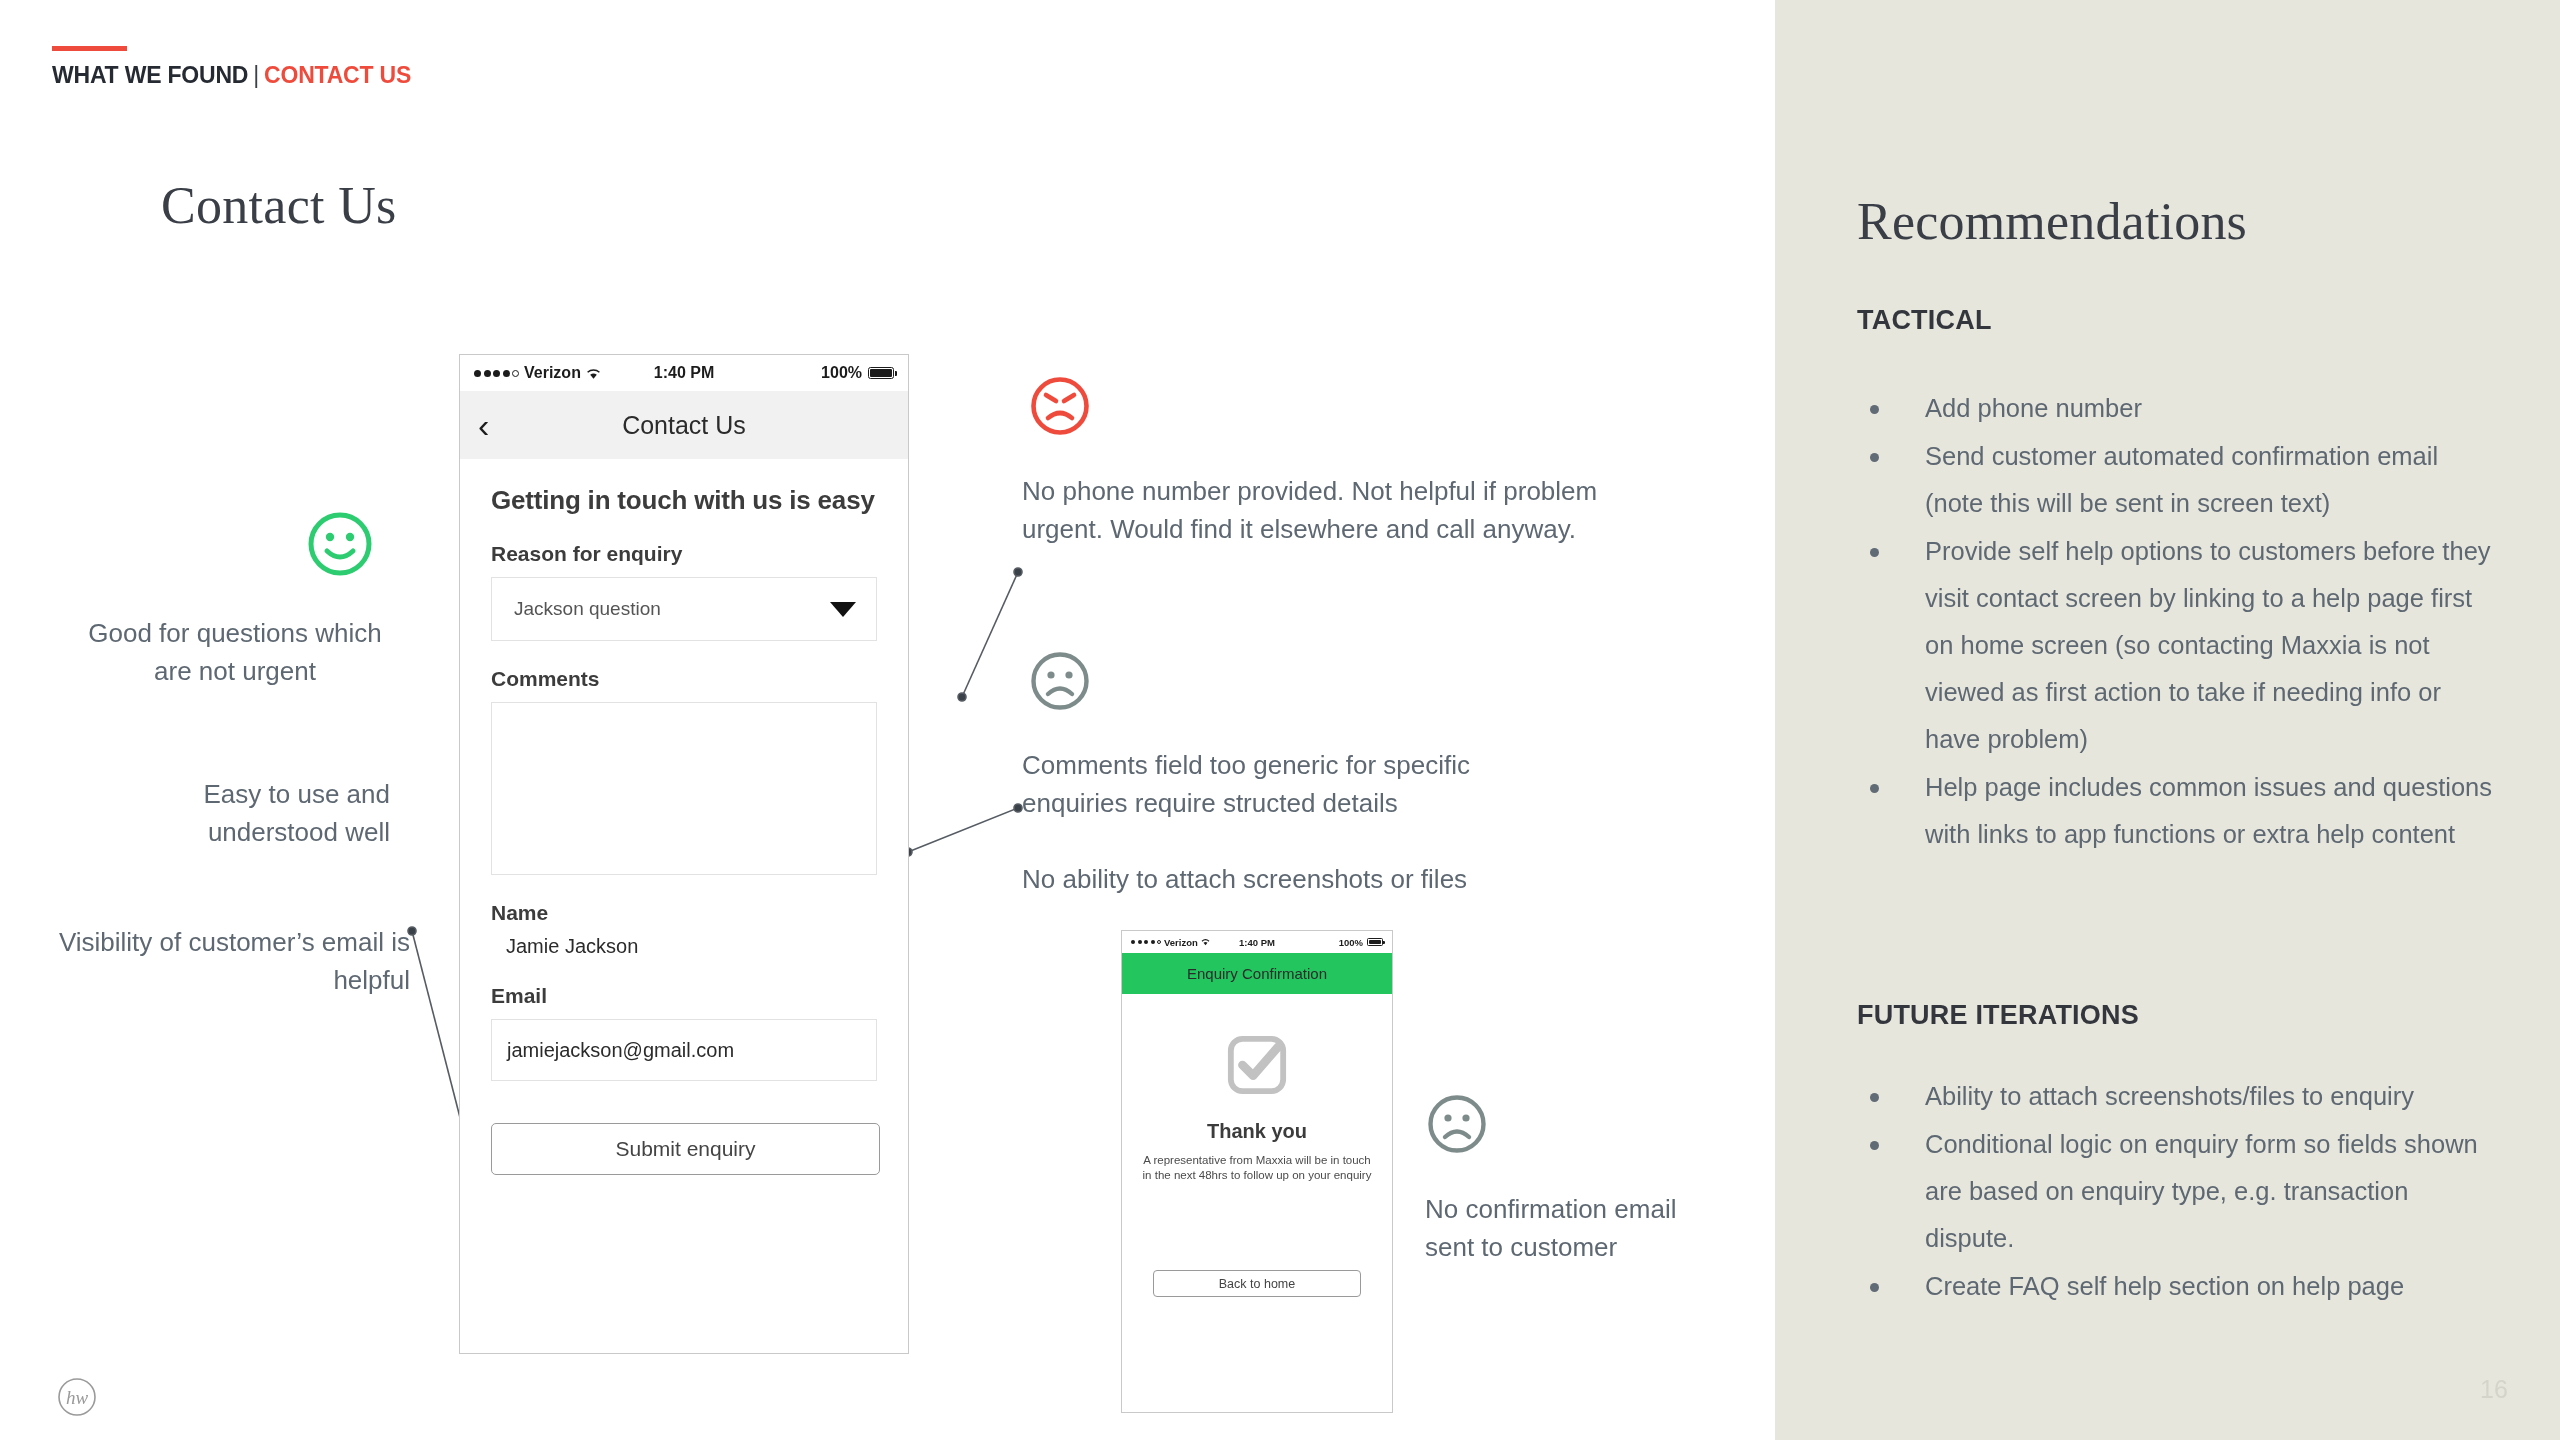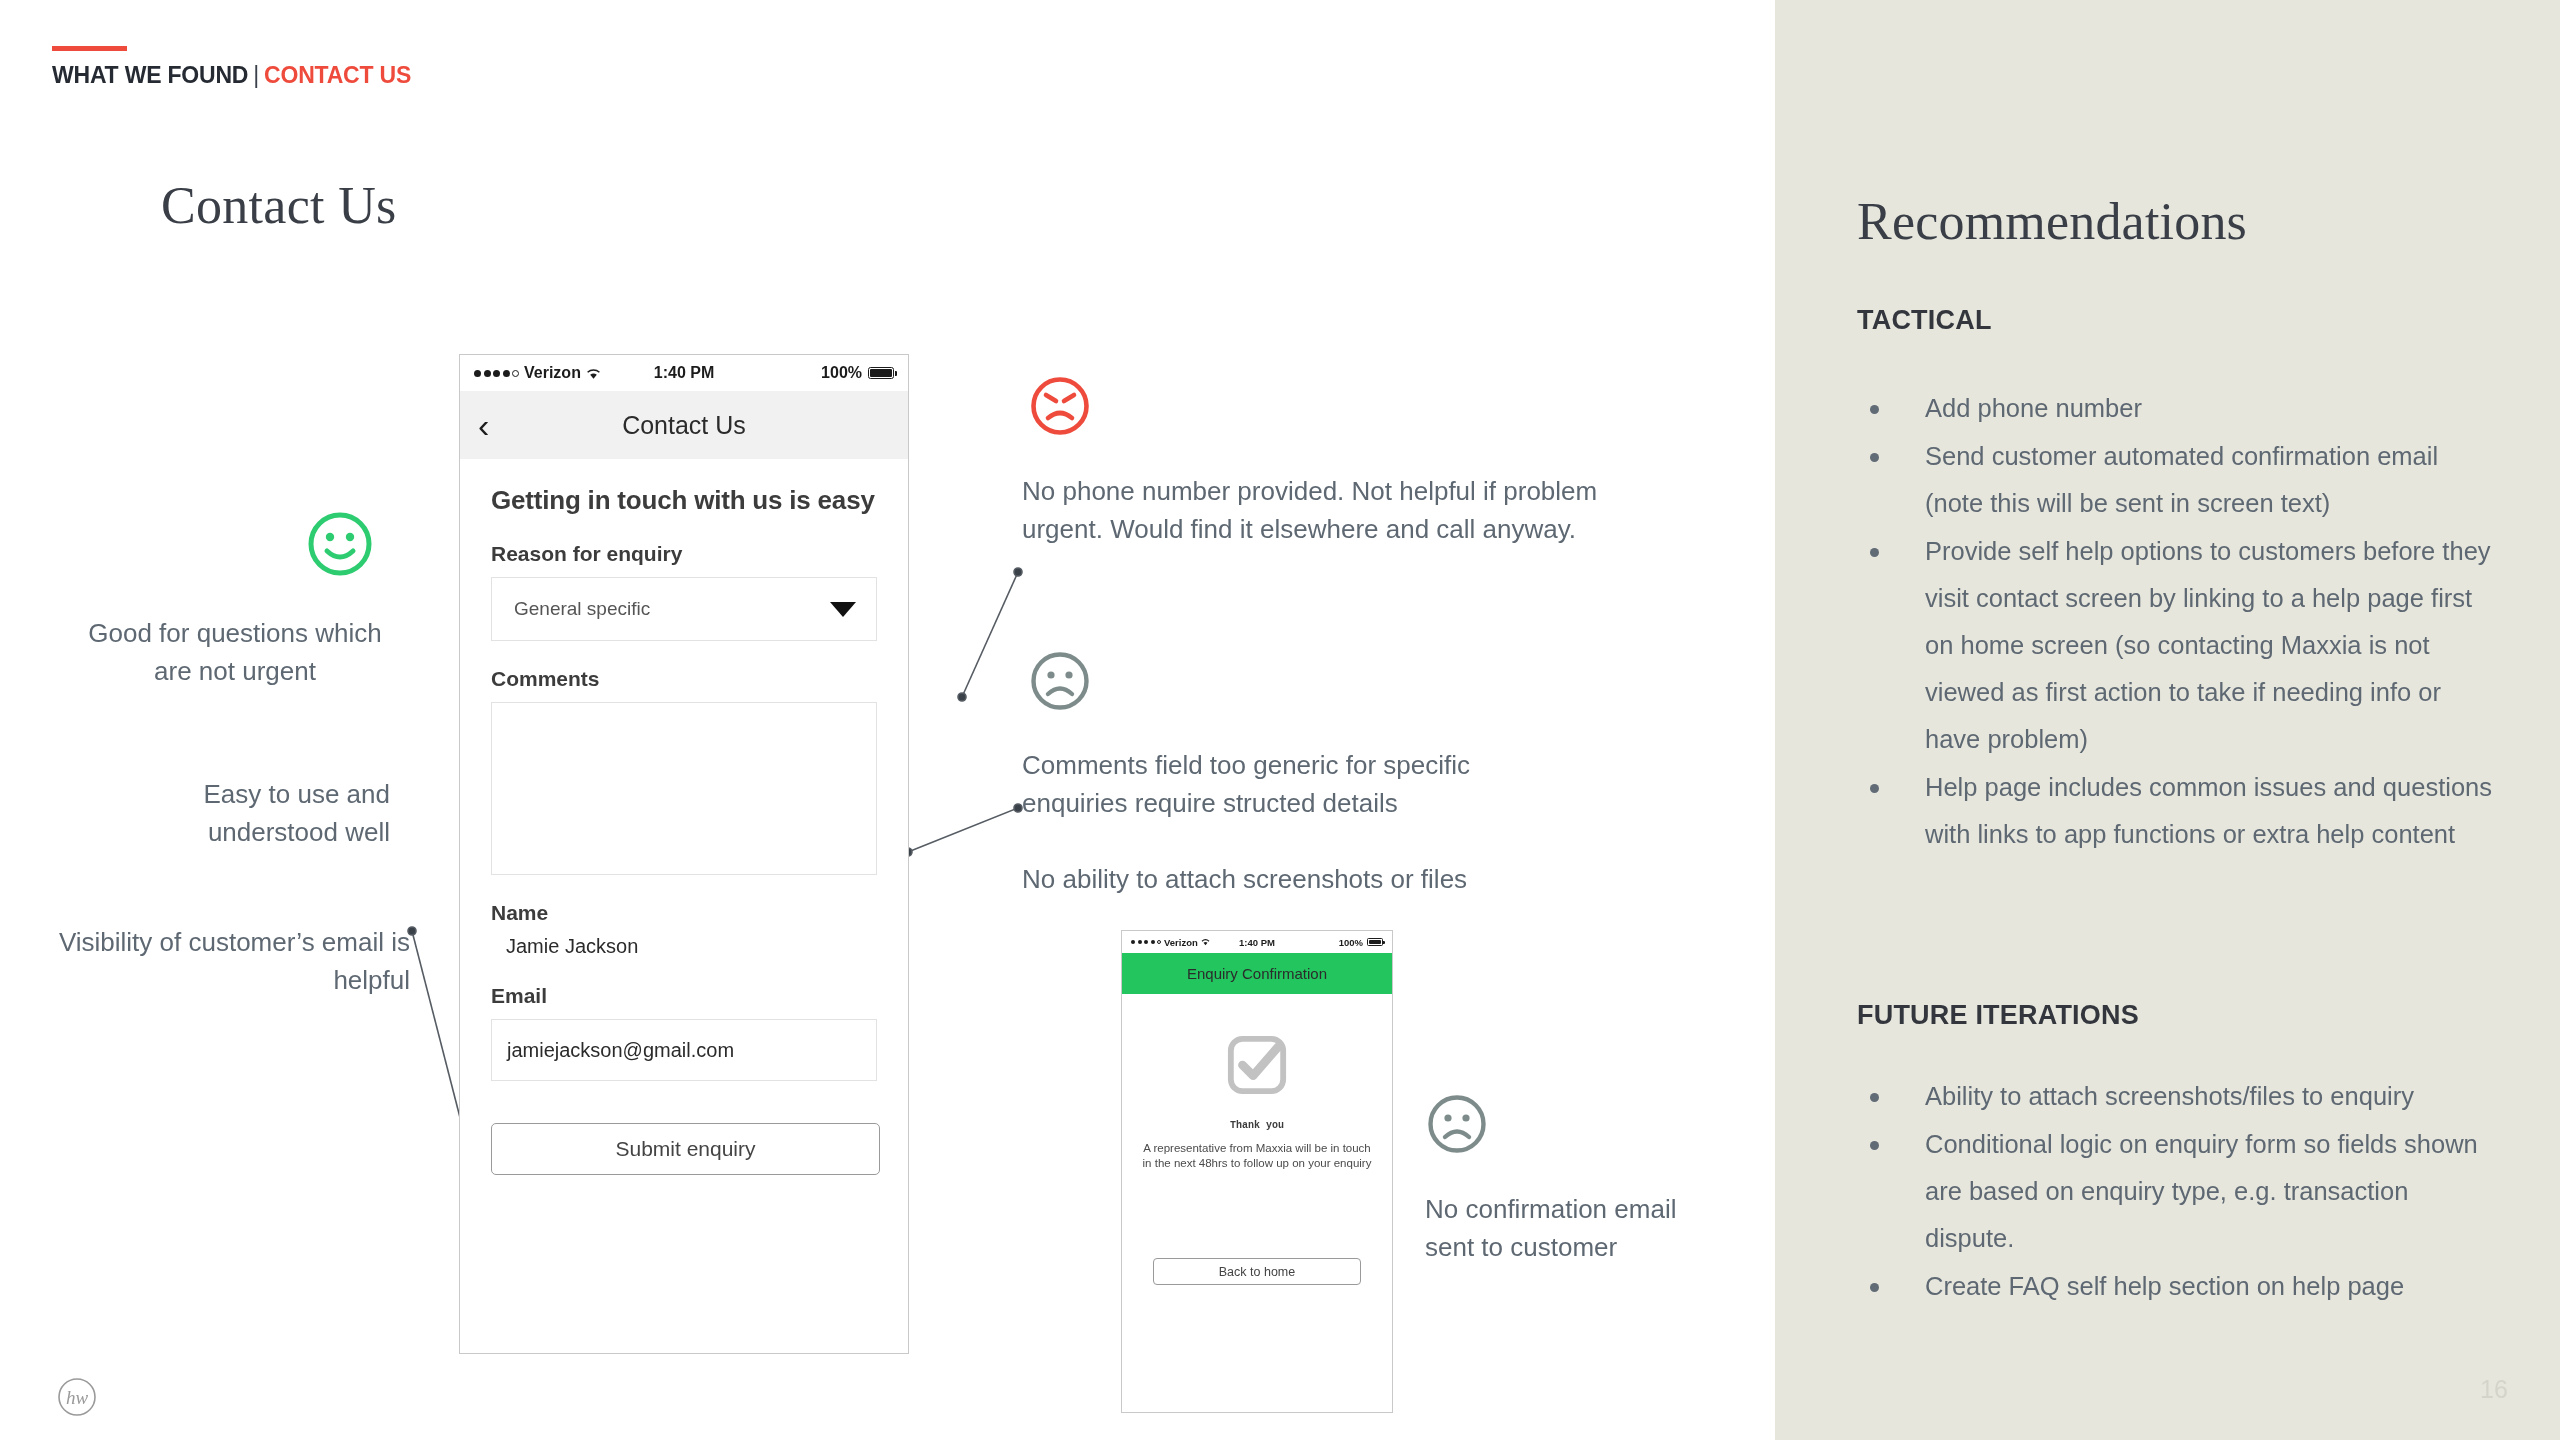--- a/index.html
+++ b/index.html
@@ -301,24 +301,23 @@
     display: flex;
     align-items: center;
     justify-content: center;
     font-size: 15px;
     color: #2b2b2b;
   }
   .p2-body { padding: 28px 18px 0 18px; text-align: center; }
   .p2-check { margin: 12px auto 0 auto; width: 62px; height: 62px; }
   .p2-thanks {
     margin-top: 20px;
-    font-size: 10px;
+    font-size: 20px;
     font-weight: bold;
     color: #3c3c3c;
-    font-family: Liberation Mono, monospace;
   }
   .p2-sub {
     margin-top: 10px;
     font-size: 11.5px;
     line-height: 15px;
     color: #4b4b4b;
   }
   .p2-btn {
     margin: 87px auto 16px auto;
     width: 208px; height: 27px;
@@ -448,21 +447,21 @@
   <div class="p1-navbar">
     <div class="p1-back">‹</div>
     <div class="p1-navtitle">Contact Us</div>
   </div>
 
   <div class="p1-body">
     <div class="p1-h1">Getting in touch with us is easy</div>
 
     <div class="p1-label">Reason for enquiry</div>
     <div class="p1-select">
-      <span class="val">General specific</span>
+      <span class="val">Jackson question</span>
       <span class="caret"></span>
     </div>
 
     <div class="p1-label">Comments</div>
     <div class="p1-textarea"></div>
 
     <div class="p1-label">Name</div>
     <div class="p1-name-val">Jamie Jackson</div>
 
     <div class="p1-label">Email</div>

